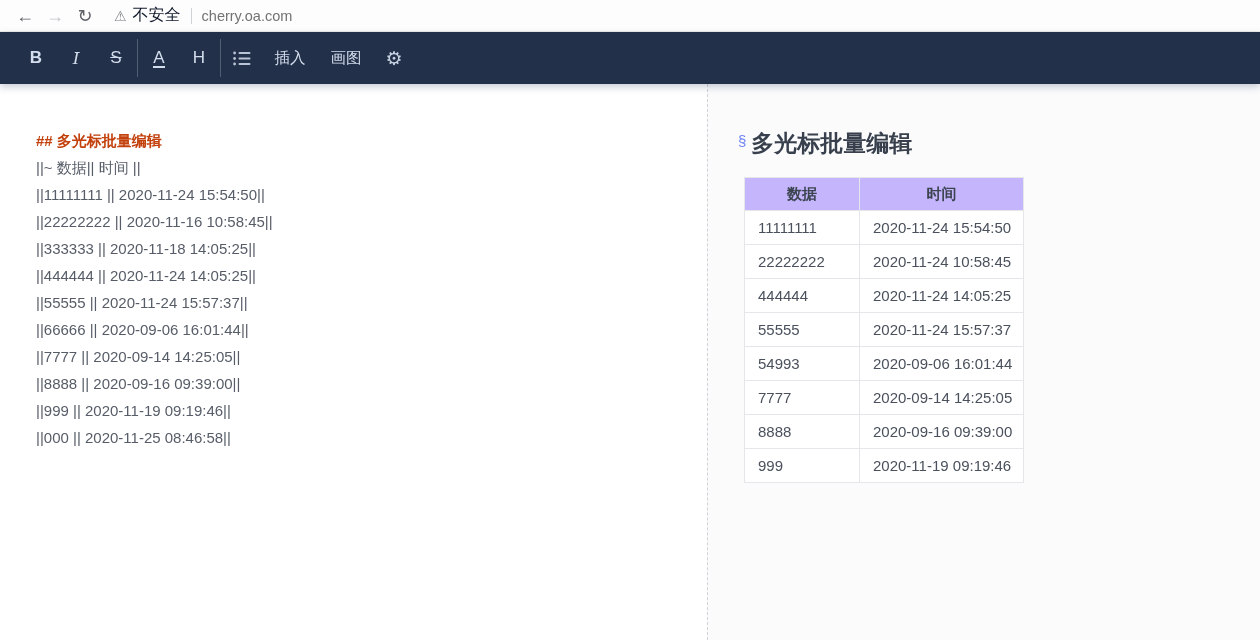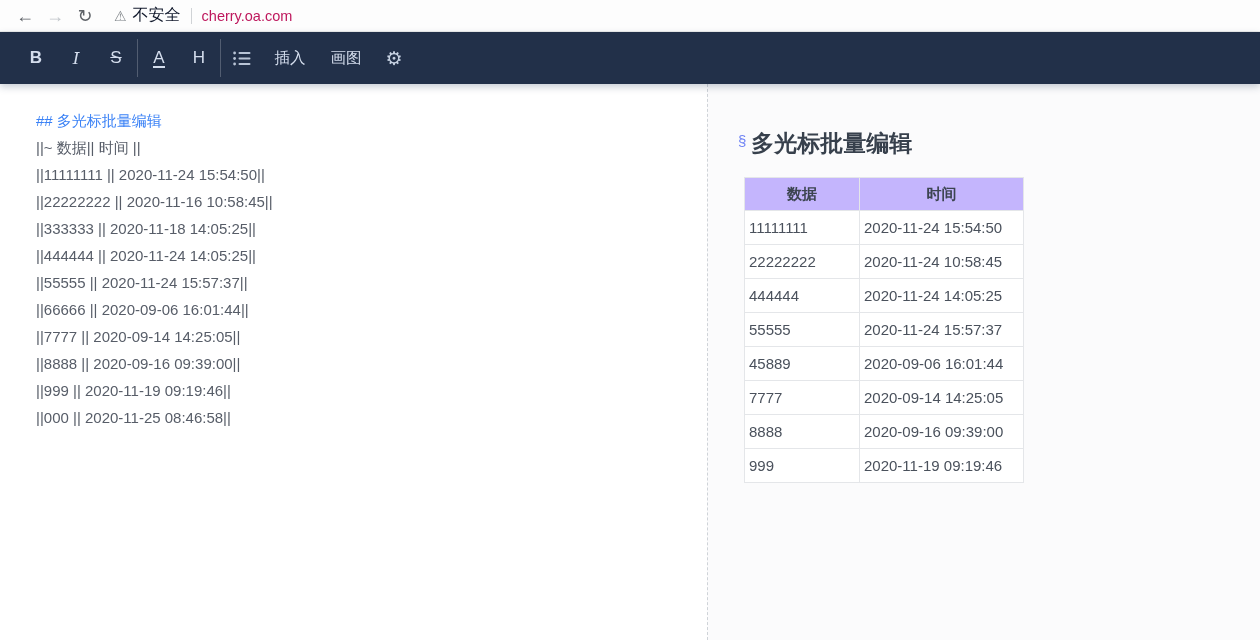--- a/index.html
+++ b/index.html
@@ -9,56 +9,56 @@
   
   .browser-bar { height: 32px; background: #fdfdfd; display: flex; align-items: center;
     padding-left: 10px; border-bottom: 1px solid #ececec; }
   .nav-btn { font-size: 18px; color: #5f6368; width: 30px; text-align: center; cursor: pointer;
     line-height: 30px; }
   .nav-btn.disabled { color: #c2c6cb; }
   .security-chip { display: flex; align-items: center; margin-left: 14px; cursor: pointer; }
   .warn-glyph { font-size: 14px; color: #7b8085; margin-right: 6px; }
   .security-text { font-size: 16px; color: #0f172a; }
   .chip-sep { width: 1px; height: 16px; background: #d0d3d6; margin: 0 10px; }
-  .url-text { font-size: 14.5px; color: #be185d; }
+  .url-text { font-size: 14.5px; color: #737373; }
 
   
   .toolbar { height: 52px; background: #223049; display: flex; align-items: center;
     padding-left: 16px; position: relative; box-shadow: 0 3px 7px rgba(40,60,90,0.25); z-index: 2; }
   .tb-btn { min-width: 40px; height: 52px; display: flex; align-items: center; justify-content: center;
     color: #d4dded; font-size: 17px; cursor: pointer; }
   .tb-btn.bold { font-weight: bold; }
   .tb-btn.italic { font-family: "DejaVu Serif", serif; font-style: italic; }
   .tb-btn.strike span { text-decoration: line-through; }
   .tb-btn.underlineA span { border-bottom: 2px solid #d4dded; line-height: 17px; }
   .tb-btn.cjk { min-width: 56px; font-size: 15.5px; }
   .tb-sep { width: 1px; height: 38px; background: rgba(255,255,255,0.22); margin: 0 1px; }
   .tb-gear { font-size: 19px; color: #c6d1e2; }
   .list-icon-svg { display: block; }
 
   
   .content { display: flex; height: 556px; }
   .editor-pane { width: 707px; background: #ffffff; padding: 23px 0 0 36px; cursor: text; }
   .ed-line { font-size: 15px; line-height: 27px; color: #575d68; white-space: pre; }
-  .ed-line.md-heading { font-weight: normal; color: #3b82f6; }
+  .ed-line.md-heading { font-weight: bold; color: #c2410c; margin-top: 20px; }
 
   .preview-pane { flex: 1; background: #fbfbfc; border-left: 1px dashed #cfd3d8;
     padding: 44px 0 0 30px; }
   .pv-heading { display: flex; align-items: center; margin-bottom: 18px; }
   .anchor-link { color: #6f83f5; font-size: 15px; margin-right: 5px; text-decoration: none;
     position: relative; top: -3px; cursor: pointer; }
   .pv-title { font-size: 23px; font-weight: bold; color: #37404c; }
 
   table.pv-table { border-collapse: collapse; margin-left: 6px; }
   .pv-table th, .pv-table td { border: 1px solid #e4e6e9; font-size: 15px; }
   .pv-table th { background: #c4b5fd; color: #3c4450; font-weight: bold; text-align: center;
     height: 33px; }
   .pv-table th.col-data { width: 115px; }
   .pv-table th.col-time { width: 164px; }
-  .pv-table td { height: 34px; color: #4a515c; padding-left: 4px; background: #ffffff; margin-left: 29px; }
+  .pv-table td { height: 34px; color: #4a515c; padding-left: 13px; background: #ffffff; margin-left: 29px; }
 </style>
 </head>
 <body>
 
 <div class="browser-bar">
   <span class="nav-btn">←</span>
   <span class="nav-btn disabled">→</span>
   <span class="nav-btn">↻</span>
   <div class="security-chip">
     <span class="warn-glyph">⚠</span>
@@ -148,21 +148,21 @@
         </tr>
         <tr>
           <td>444444</td>
           <td>2020-11-24 14:05:25</td>
         </tr>
         <tr>
           <td>55555</td>
           <td>2020-11-24 15:57:37</td>
         </tr>
         <tr>
-          <td>45889</td>
+          <td>54993</td>
           <td>2020-09-06 16:01:44</td>
         </tr>
         <tr>
           <td>7777</td>
           <td>2020-09-14 14:25:05</td>
         </tr>
         <tr>
           <td>8888</td>
           <td>2020-09-16 09:39:00</td>
         </tr>

